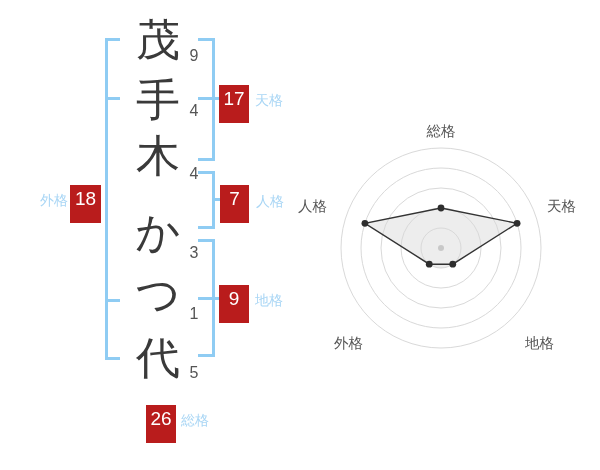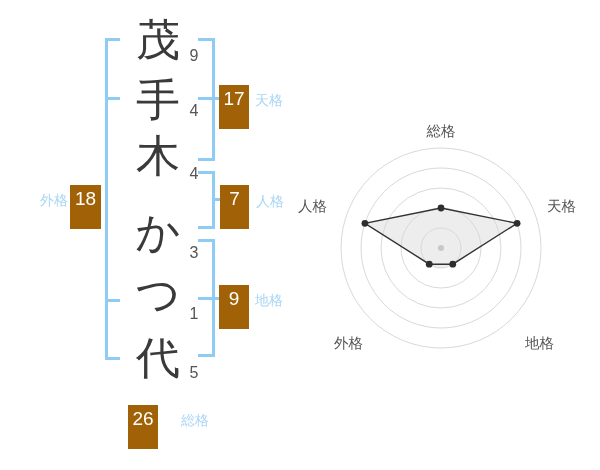--- a/index.html
+++ b/index.html
@@ -34,25 +34,25 @@
     color: #555;
   }
   
   .seg {
     position: absolute;
     background: #8fccf3;
   }
   
   .kaku-badge {
     position: absolute;
-    background: #a16207;
+    background: #b91c1c;
     color: #ffffff;
     text-align: center;
     font-size: 19px;
-    height: 44px;
+    height: 38px;
     line-height: 28px;
   }
   .kaku-label {
     position: absolute;
     font-size: 14px;
     height: 16px;
     line-height: 16px;
     color: #a9d6f5;
   }
   .kaku-label.right-align { text-align: right; }
@@ -114,21 +114,21 @@
 
   <div>
     <div class="seg" style="left:212px;top:239px;width:3px;height:118px"></div>
     <div class="seg" style="left:198px;top:239px;width:17px;height:3px"></div>
     <div class="seg" style="left:198px;top:297px;width:22px;height:3px"></div>
     <div class="seg" style="left:198px;top:354px;width:17px;height:3px"></div>
   </div>
   <div class="kaku-badge" style="left:219px;top:285px;width:30px">9</div>
   <div class="kaku-label" style="left:255px;top:292px;width:40px">地格</div>
 
-  <div class="kaku-badge" style="left:128px;top:405px;width:30px">26</div>
+  <div class="kaku-badge" style="left:146px;top:405px;width:30px">26</div>
   <div class="kaku-label" style="left:181px;top:412px;width:40px">総格</div>
 
   <svg id="radar-svg" viewBox="0 0 300 250">
       <circle cx="151" cy="133" r="20" fill="#ededed"></circle>
       <polygon points="151,93 227.0845213036123,108.2786404500042 162.75570504584945,149.18033988749895 139.24429495415055,149.18033988749895 74.91547869638772,108.27864045000419" fill="#ededed"></polygon>
       <circle cx="151" cy="133" r="20" fill="none" stroke="#d9d9d9" stroke-width="1"></circle>
       <circle cx="151" cy="133" r="40" fill="none" stroke="#d9d9d9" stroke-width="1"></circle>
       <circle cx="151" cy="133" r="60" fill="none" stroke="#d9d9d9" stroke-width="1"></circle>
       <circle cx="151" cy="133" r="80" fill="none" stroke="#d9d9d9" stroke-width="1"></circle>
       <circle cx="151" cy="133" r="100" fill="none" stroke="#d9d9d9" stroke-width="1"></circle>

